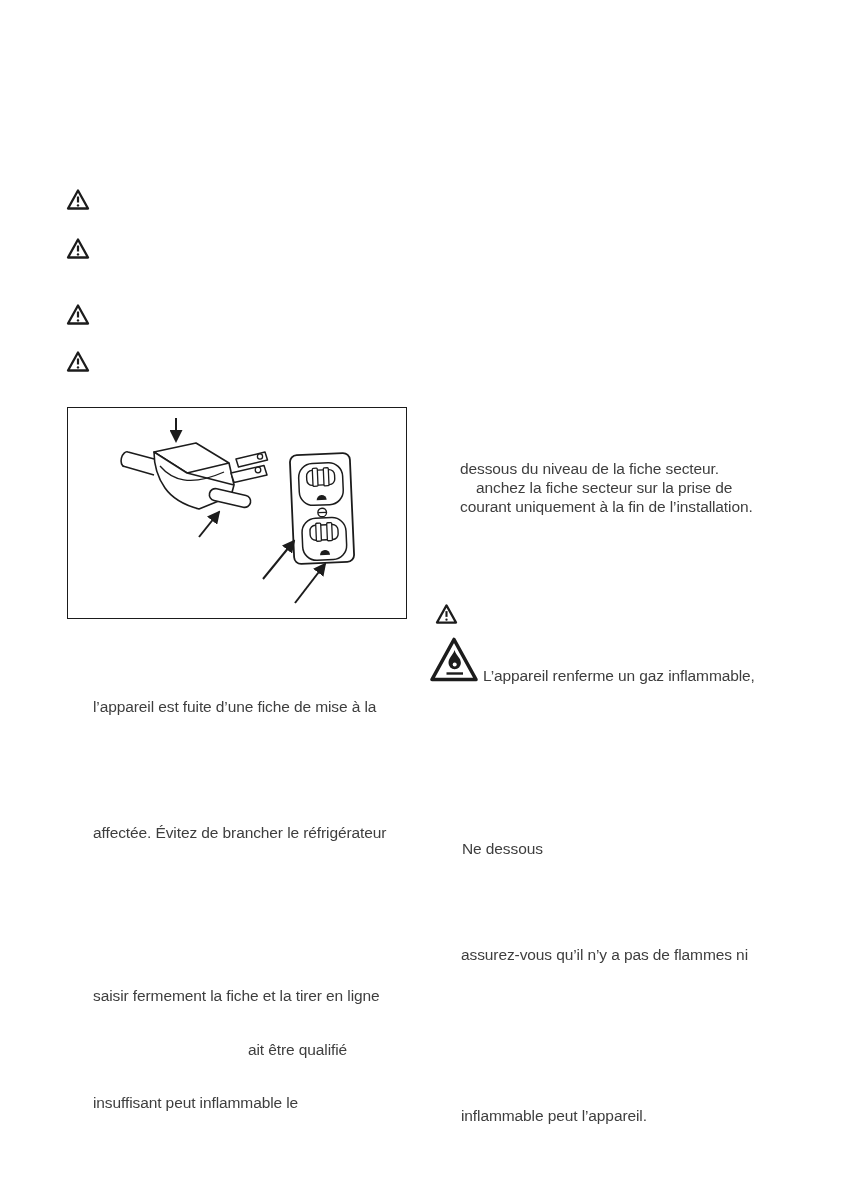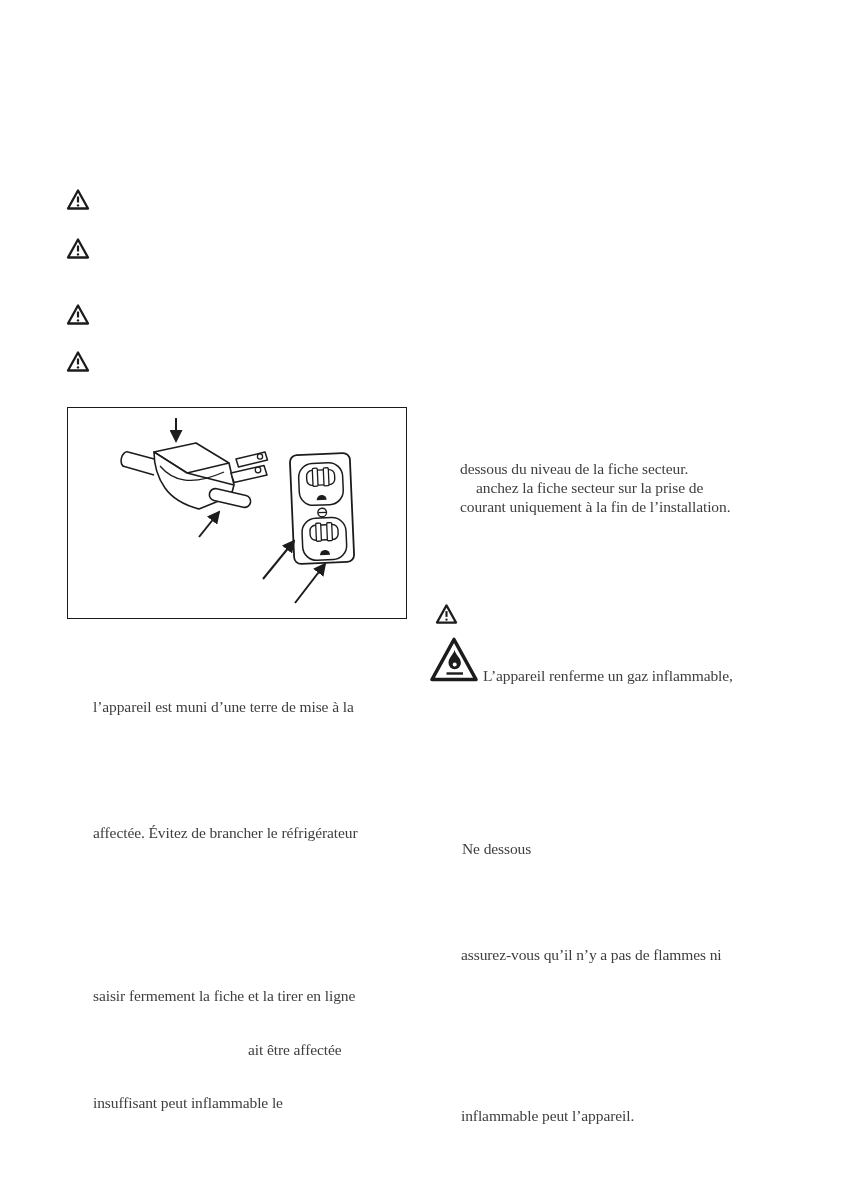--- a/index.html
+++ b/index.html
@@ -6,21 +6,21 @@
     margin: 0;
     padding: 0;
     background: #ffffff;
   }
   .page {
     position: relative;
     width: 842px;
     height: 1191px;
     background: #ffffff;
     overflow: hidden;
-    font-family: Liberation Serif, serif;
+    font-family: Liberation Sans, sans-serif;
   }
   .txt {
     position: absolute;
     font-size: 15.5px;
     line-height: 19px;
     color: #3e3e3e;
     white-space: nowrap;
     letter-spacing: -0.1px;
   }
   .icon {
@@ -131,23 +131,23 @@
   </svg>
 
   <svg class="icon" style="left:429px; top:636px;" width="50" height="47" viewBox="0 0 50 47">
     <path d="M25 3.5 L47 43.5 L3 43.5 Z" fill="#ffffff" stroke="#1c1c1c" stroke-width="3.6" stroke-linejoin="round"></path>
     <path d="M25.5 14 C24 19.5 19.5 21.5 19.5 27 A6.2 6.2 0 0 0 31.9 27 C31.9 21.5 27.5 20.5 25.5 14 Z" fill="#1c1c1c"></path>
     <circle cx="25.7" cy="28.5" r="2" fill="#ffffff"></circle>
     <line x1="17.5" y1="37.5" x2="34" y2="37.5" stroke="#1c1c1c" stroke-width="2.4"></line>
   </svg>
   <div class="txt" style="left:483px; top:666px;">L’appareil renferme un gaz inflammable,</div>
 
-  <div class="txt" style="left:93px; top:697px;">l’appareil est muni d’une terre de mise à la</div>
+  <div class="txt" style="left:93px; top:697px;">l’appareil est fuite d’une fiche de mise à la</div>
   <div class="txt" style="left:93px; top:823px;">affectée. Évitez de brancher le réfrigérateur</div>
   <div class="txt" style="left:93px; top:986px;">saisir fermement la fiche et la tirer en ligne</div>
-  <div class="txt" style="left:248px; top:1040px;">ait être affectée</div>
+  <div class="txt" style="left:248px; top:1040px;">ait être qualifié</div>
   <div class="txt" style="left:93px; top:1093px;">insuffisant peut inflammable le</div>
 
   <div class="txt" style="left:462px; top:839px;">Ne dessous</div>
   <div class="txt" style="left:461px; top:945px;">assurez-vous qu’il n’y a pas de flammes ni</div>
   <div class="txt" style="left:461px; top:1106px;">inflammable peut l’appareil.</div>
 
 </div>
 
 </body></html>

